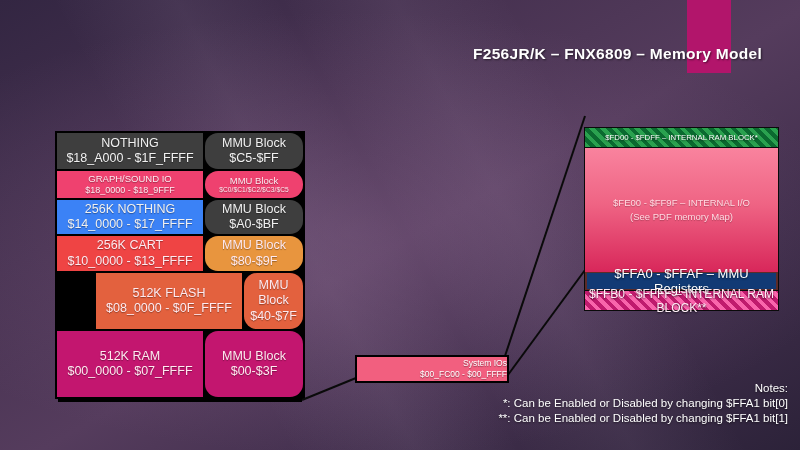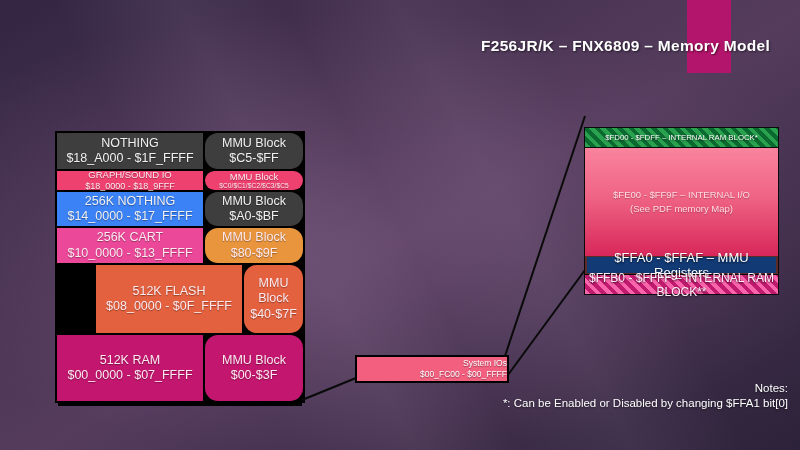--- a/index.html
+++ b/index.html
@@ -7,21 +7,21 @@
     position:relative;width:800px;height:450px;overflow:hidden;
     font-family:"Liberation Sans", sans-serif;
     background:
       radial-gradient(115% 90% at 44% 52%, rgba(148,110,152,0.30) 0%, rgba(148,110,152,0) 55%),
       linear-gradient(62deg, rgba(216,192,222,0) 28%, rgba(216,192,222,0.08) 40%, rgba(216,192,222,0) 50%, rgba(216,192,222,0.07) 61%, rgba(216,192,222,0) 72%),
       linear-gradient(150deg,#332642 0%,#473251 30%,#553c5d 52%,#43304e 72%,#2c2239 100%);
   }
   
   .accent-bar{position:absolute;left:687px;top:0;width:44px;height:73px;background:#b2156b;}
   .slide-title{
-    position:absolute;top:29px;right:22px;margin:8px;color:#fff;
+    position:absolute;top:29px;right:22px;margin:16px;color:#fff;
     font-size:15.5px;font-weight:bold;letter-spacing:.3px;
     text-shadow:1px 1px 2px rgba(0,0,0,.55);z-index:2;
   }
   .section-title{
     position:absolute;left:64px;top:95px;margin:0;color:#fff;
     font-size:14.5px;font-weight:bold;text-shadow:1px 1px 2px rgba(0,0,0,.5);
   }
   
   .mem-table{
     position:absolute;left:55px;top:131px;width:246px;
@@ -32,21 +32,21 @@
   .trow{display:flex;gap:2px;}
   .cell{
     display:flex;flex-direction:column;justify-content:center;align-items:center;
     text-align:center;line-height:1.22;color:#ffeaf0;
     text-shadow:0 1px 1px rgba(0,0,0,.35);
   }
   .cell.region{width:146px;}
   .cell.mmu{flex:1;border-radius:13px;}
   .cell .l1,.cell .l2{font-size:12.5px;}
   .trow.gray .cell{color:#f1f1f1;}
-  .r0{height:36px;}.r1{height:19px;}.r2{height:34px;}.r3{height:35px;}.r4{height:68px;padding-left:39px;}.r5{height:66px;}
+  .r0{height:36px;}.r1{height:27px;}.r2{height:34px;}.r3{height:35px;}.r4{height:56px;padding-left:39px;}.r5{height:66px;}
   .r1 .region .l1{font-size:9.5px;}
   .r1 .region .l2{font-size:9px;}
   .r1 .mmu .l1{font-size:9.5px;}
   .r1 .mmu .l2{font-size:6.6px;letter-spacing:.1px;}
   
   .io-box{
     position:absolute;left:355px;top:355px;width:150px;height:24px;
     background:#f25f7f;border:2px solid #000;
     display:flex;flex-direction:column;justify-content:center;align-items:flex-end;
     color:#fff;text-shadow:0 1px 1px rgba(0,0,0,.4);line-height:1.25;
@@ -57,21 +57,21 @@
   .band{
     display:flex;justify-content:center;align-items:center;text-align:center;
     color:#fff;text-shadow:0 1px 2px rgba(0,0,0,.65);
   }
   .band.green{
     height:19px;font-size:7.8px;
     background:repeating-linear-gradient(45deg,#2aa14f 0 4px,#0b6a30 4px 8px);
     border-bottom:1px solid #0a0a0a;
   }
   .io-block{
-    height:108px;display:flex;flex-direction:column;justify-content:center;align-items:center;
+    height:124px;display:flex;flex-direction:column;justify-content:center;align-items:center;
     text-align:center;color:#ffd9e1;line-height:1.5;font-size:9.5px;
     background:linear-gradient(180deg,#f9839e 0%,#ef6484 45%,#d8275a 100%);
     text-shadow:0 1px 1px rgba(0,0,0,.25);
   }
   .band.navy{
     height:16px;font-size:13px;background:#123a75;
     border:1px solid #5c2b28;border-left-width:2px;border-right-width:2px;
   }
   .band.pinkstripe{
     height:19px;font-size:12px;color:#ffeef7;
@@ -124,21 +124,21 @@
         <div class="l1">256K NOTHING</div>
         <div class="l2">$14_0000 - $17_FFFF</div>
       </div>
       <div class="cell mmu" style="background: rgb(62, 62, 62);">
         <div class="l1">MMU Block</div>
         <div class="l2">$A0-$BF</div>
       </div>
     </div>
 
     <div class="trow r3">
-      <div class="cell region" style="background: #ec4899;">
+      <div class="cell region" style="background: #ef4444;">
         <div class="l1">256K CART</div>
         <div class="l2">$10_0000 - $13_FFFF</div>
       </div>
       <div class="cell mmu" style="background: rgb(232, 149, 62);">
         <div class="l1">MMU Block</div>
         <div class="l2">$80-$9F</div>
       </div>
     </div>
 
     <div class="trow r4">
@@ -182,15 +182,16 @@
       <div>$FE00 - $FF9F – INTERNAL I/O</div>
       <div>(See PDF memory Map)</div>
     </div>
     <div class="band navy">$FFA0 - $FFAF – MMU Registers</div>
     <div class="band pinkstripe">$FFB0 - $FFFF – INTERNAL RAM BLOCK**</div>
   </div>
 
   <div class="notes">
     <div>Notes:</div>
     <div>*: Can be Enabled or Disabled by changing $FFA1 bit[0]</div>
+    <div>**: Can be Enabled or Disabled by changing $FFA1 bit[1]</div>
   </div>
 
 </div>
 
 </body></html>

